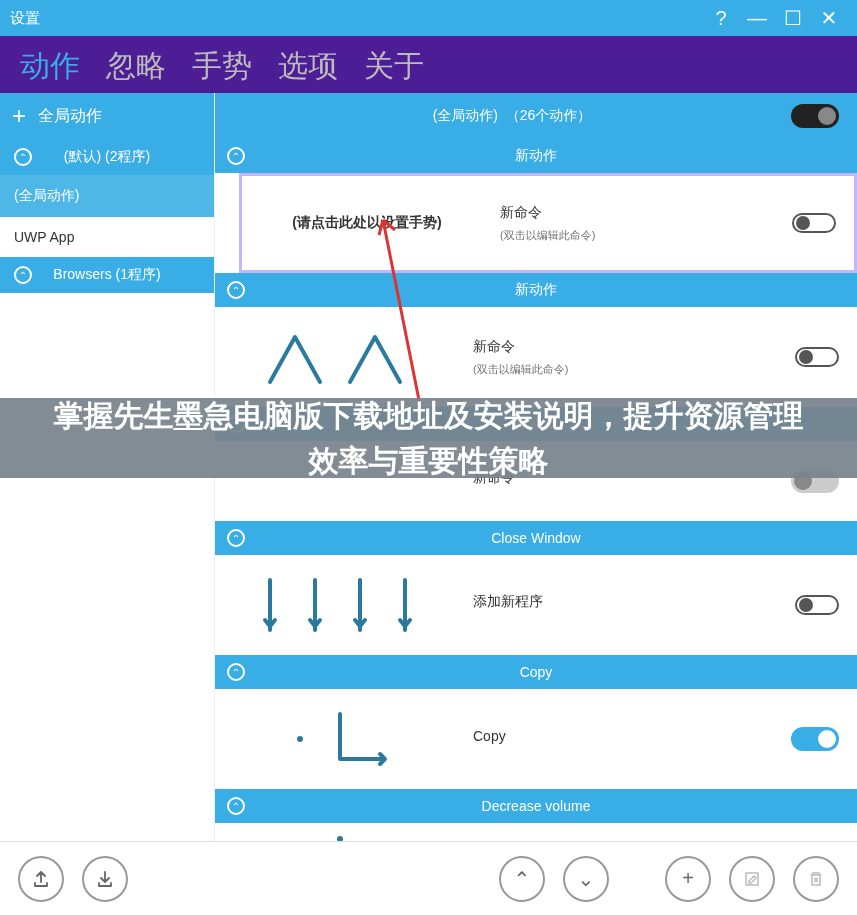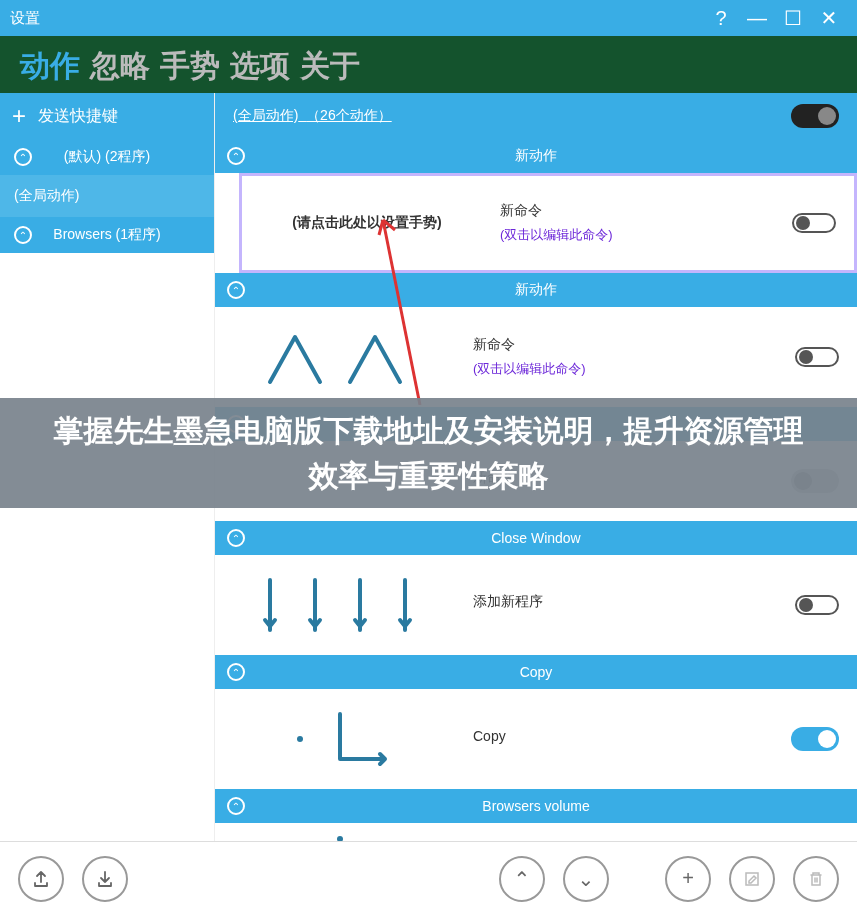--- a/index.html
+++ b/index.html
@@ -1,56 +1,56 @@
 <!DOCTYPE html>
 <html><head>
 <meta charset="utf-8">
 <style>
 * { box-sizing: border-box; margin: 0; padding: 0; }
 body { font-family: "Microsoft YaHei", "Segoe UI", sans-serif; background: #fff; width: 857px; height: 915px; overflow: hidden; display: flex; flex-direction: column; }
 .titlebar { background: #39ade5; height: 36px; display: flex; align-items: center; padding: 0 10px; color: #fff; }
 .titlebar-title { flex: 1; font-size: 15px; }
 .titlebar-btn { width: 36px; text-align: center; font-size: 20px; cursor: pointer; }
-.tabs { background: #14532d; padding: 10px 20px 6px; display: flex; gap: 10px; font-size: 30px; font-weight: 700; }
+.tabs { background: #4c1d95; padding: 10px 20px 6px; display: flex; gap: 26px; font-size: 30px; font-weight: 400; }
 .tab { color: #bbb; cursor: pointer; }
 .tab.active { color: #39ade5; }
 .content { flex: 1; display: flex; overflow: hidden; }
 .sidebar { width: 215px; background: #fff; border-right: 1px solid #eee; display: flex; flex-direction: column; }
 .add-row { background: #39ade5; color: #fff; height: 46px; display: flex; align-items: center; padding: 0 12px; gap: 12px; font-size: 16px; cursor: pointer; }
 .plus { font-size: 24px; font-weight: 300; line-height: 1; }
 .prog-header { background: #39ade5; color: #fff; height: 36px; display: flex; align-items: center; padding: 0 14px; gap: 10px; font-size: 14px; cursor: pointer; justify-content: center; position: relative; }
 .prog-header .chev { position: absolute; left: 14px; }
 .chev { width: 18px; height: 18px; border: 2px solid currentColor; border-radius: 50%; display: inline-flex; align-items: center; justify-content: center; font-size: 10px; flex-shrink: 0; }
 .prog-item { padding: 12px 14px; font-size: 14px; cursor: pointer; }
 .prog-item.global { background: #4eb7e8; color: #fff; }
 .prog-item.plain { color: #333; }
 .main { flex: 1; display: flex; flex-direction: column; overflow: hidden; }
 .main-header { background: #39ade5; color: #fff; height: 46px; display: flex; align-items: center; padding: 0 18px; font-size: 14px; position: relative; }
-.main-header-text { flex: 1; text-align: left; text-decoration: underline; }
+.main-header-text { flex: 1; text-align: center; }
 .toggle { width: 48px; height: 24px; border-radius: 12px; position: relative; display: inline-block; cursor: pointer; flex-shrink: 0; }
 .toggle::after { content: ''; position: absolute; width: 18px; height: 18px; border-radius: 50%; top: 3px; }
 .toggle.dark { background: #222; }
 .toggle.dark::after { background: #888; right: 3px; }
 .toggle.off { background: #fff; border: 2px solid #555; width: 44px; height: 20px; }
 .toggle.off::after { background: #555; width: 14px; height: 14px; top: 1px; left: 2px; }
 .toggle.on { background: #39ade5; }
 .toggle.on::after { background: #fff; right: 3px; }
 .toggle.grey { background: #ccc; }
 .toggle.grey::after { background: #888; left: 3px; }
 .actions { flex: 1; overflow-y: auto; }
 .act-header { background: #39ade5; color: #fff; height: 34px; display: flex; align-items: center; padding: 0 12px; font-size: 14px; cursor: pointer; justify-content: center; position: relative; }
 .act-header .chev { position: absolute; left: 12px; }
 .act-row { display: flex; align-items: center; padding: 14px 18px 14px 0; min-height: 100px; background: #fff; }
 .gesture-box { width: 250px; display: flex; align-items: center; justify-content: center; font-size: 14px; color: #333; font-weight: bold; }
 .gesture-svg { width: 200px; height: 70px; }
 .act-info { flex: 1; padding-left: 8px; }
 .act-title { font-size: 14px; color: #333; margin-bottom: 6px; }
-.act-sub { font-size: 13px; color: #6d28d9; cursor: pointer; }
+.act-sub { font-size: 11px; color: #737373; cursor: pointer; }
 .highlighted-row { border: 3px solid #c4b5fd; margin-left: 24px; }
-.overlay-banner { position: absolute; left: 0; right: 0; top: 398px; height: 110px; background: rgba(120,130,140,0.92); color: #fff; display: flex; align-items: center; justify-content: center; text-align: center; font-size: 30px; font-weight: bold; padding: 0 40px; line-height: 1.5; z-index: 10; }
+.overlay-banner { position: absolute; left: 0; right: 0; top: 398px; height: 80px; background: rgba(120,130,140,0.92); color: #fff; display: flex; align-items: center; justify-content: center; text-align: center; font-size: 30px; font-weight: bold; padding: 0 40px; line-height: 1.5; z-index: 10; }
 .bottombar { height: 74px; border-top: 1px solid #ddd; display: flex; align-items: center; padding: 0 18px; gap: 18px; }
 .circ-btn { width: 46px; height: 46px; border: 2px solid #999; border-radius: 50%; display: flex; align-items: center; justify-content: center; cursor: pointer; color: #666; font-size: 20px; }
 .spacer { flex: 1; }
 .arrow-line { position: absolute; left: 375px; top: 205px; width: 50px; height: 200px; z-index: 6; pointer-events: none; }
 </style>
 </head>
 <body>
 
 <div class="titlebar">
   <span class="titlebar-title">设置</span>
@@ -65,27 +65,28 @@
   <span class="tab">忽略</span>
   <span class="tab">手势</span>
   <span class="tab">选项</span>
   <span class="tab">关于</span>
 </div>
 
 <div class="content">
   <div class="sidebar">
     <div class="add-row">
       <span class="plus">+</span>
-      <span>发送快捷键</span>
+      <span>全局动作</span>
     </div>
     <div class="prog-header">
       <span class="chev">⌃</span>
       <span>(默认) (2程序)</span>
     </div>
     <div class="prog-item global">(全局动作)</div>
+    <div class="prog-item plain">UWP App</div>
     <div class="prog-header">
       <span class="chev">⌃</span>
       <span>Browsers (1程序)</span>
     </div>
   </div>
 
   <div class="main">
     <div class="main-header">
       <span class="main-header-text"><span>(全局动作)</span>&nbsp;&nbsp;<span>（26个动作）</span></span>
       <span class="toggle dark"></span>
@@ -165,21 +166,21 @@
           </svg>
         </div>
         <div class="act-info">
           <div class="act-title">Copy</div>
         </div>
         <span class="toggle on"></span>
       </div>
 
       <div class="act-header">
           <span class="chev">⌃</span>
-          <span>Browsers volume</span>
+          <span>Decrease volume</span>
         </div>
       <div class="act-row" style="min-height:30px;padding:6px 18px 6px 0">
         <div class="gesture-box">
           <svg class="gesture-svg" viewBox="0 0 200 20" style="height:20px">
               <circle cx="100" cy="10" r="3" fill="#2a7aa0"></circle>
             </svg>
         </div>
         <div class="act-info"></div>
       </div>
     </div>

